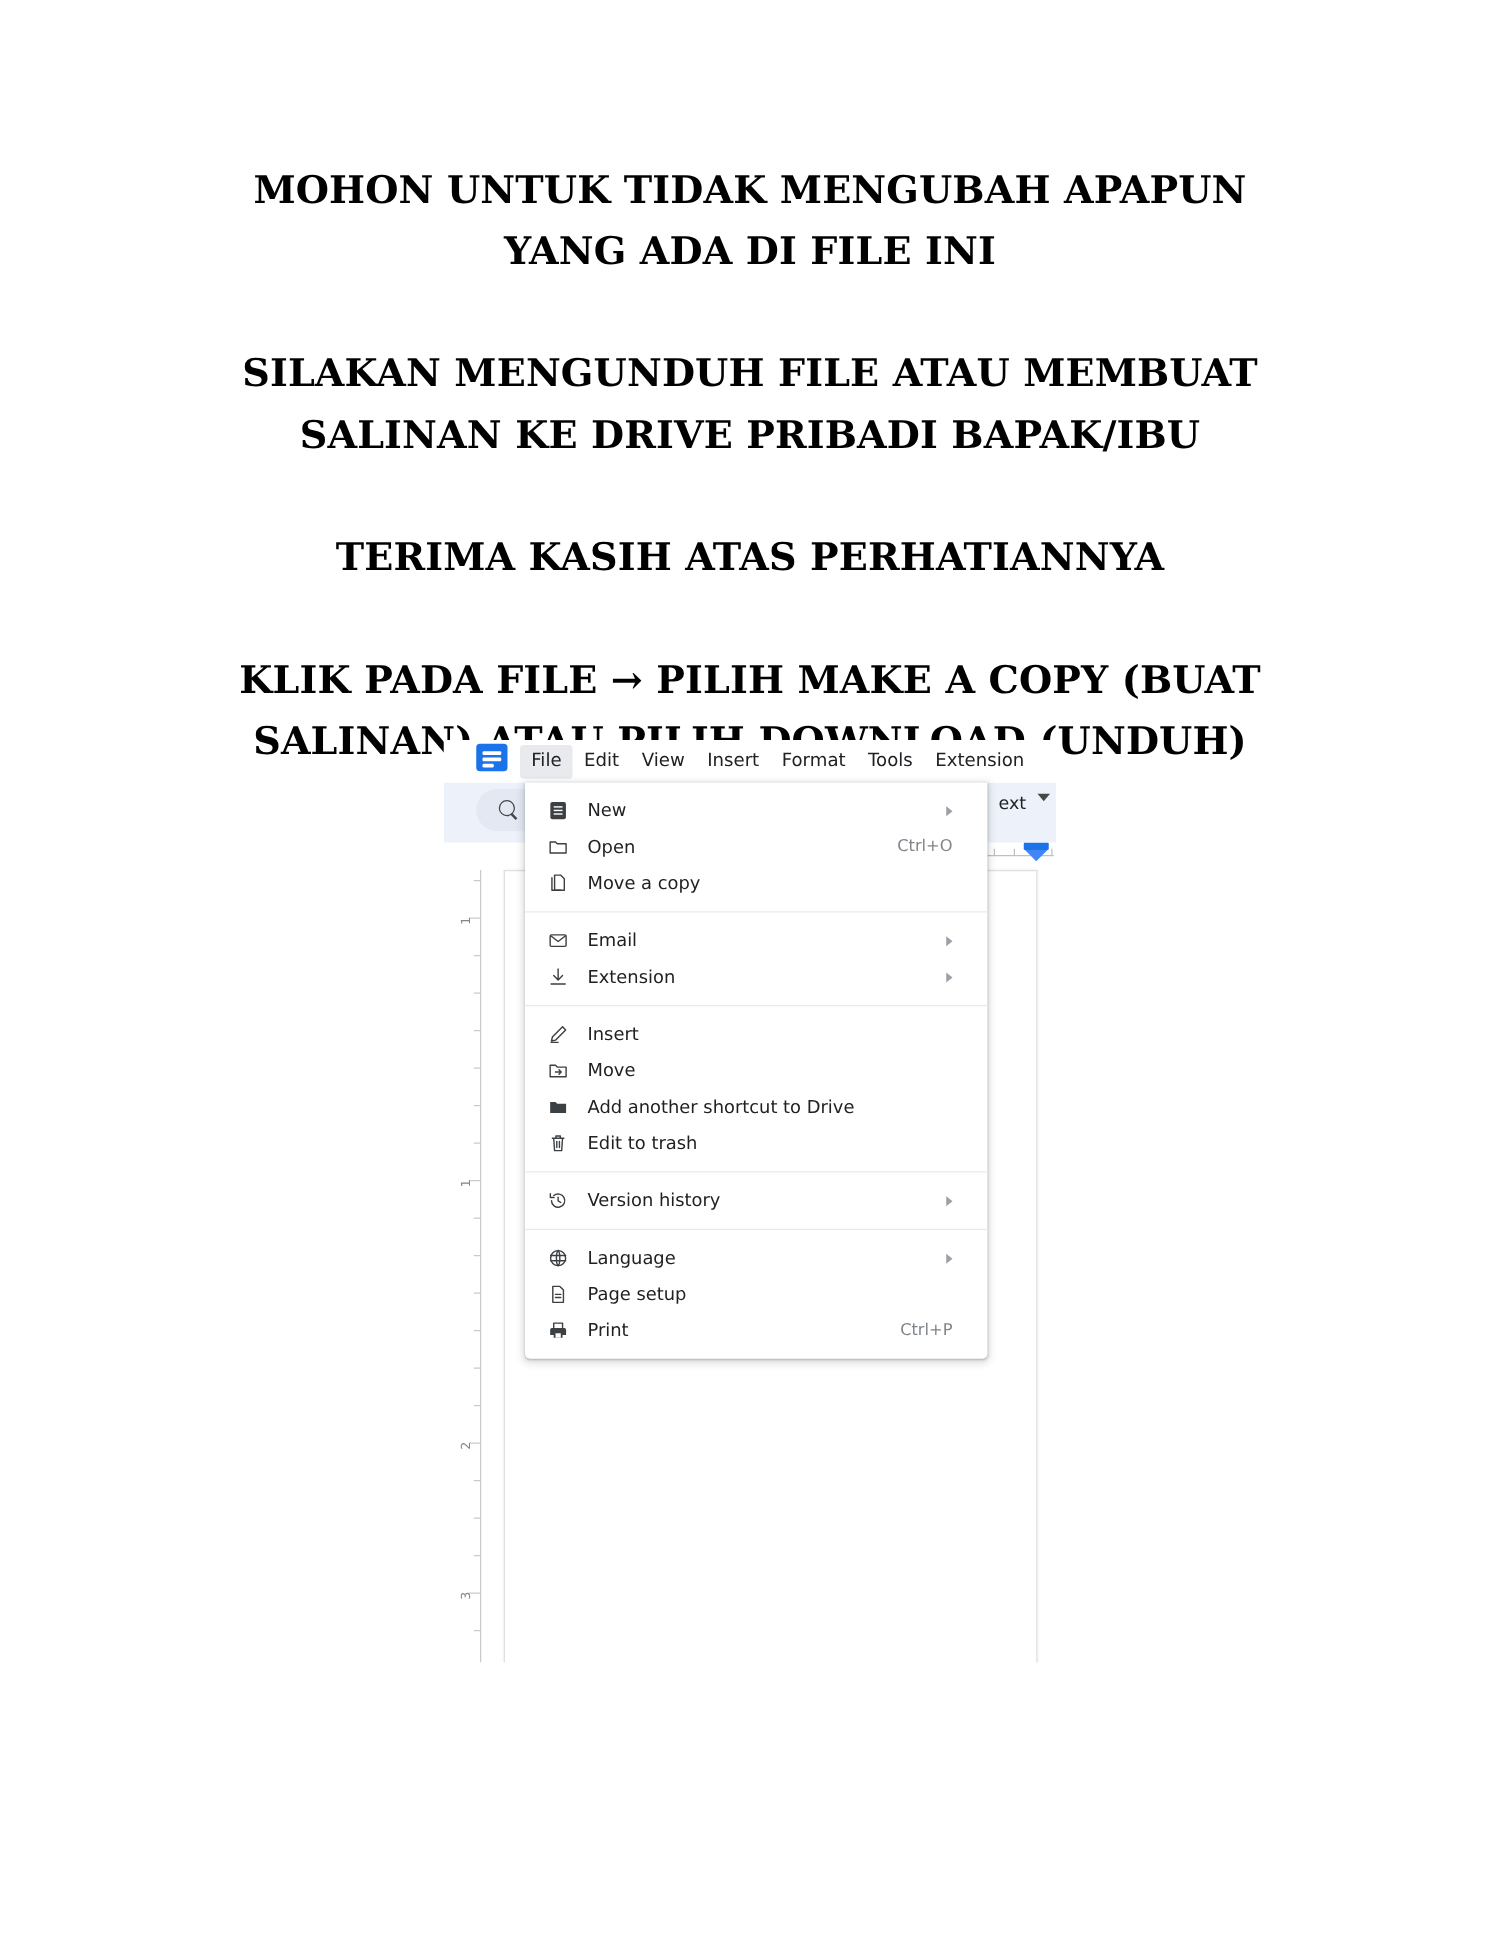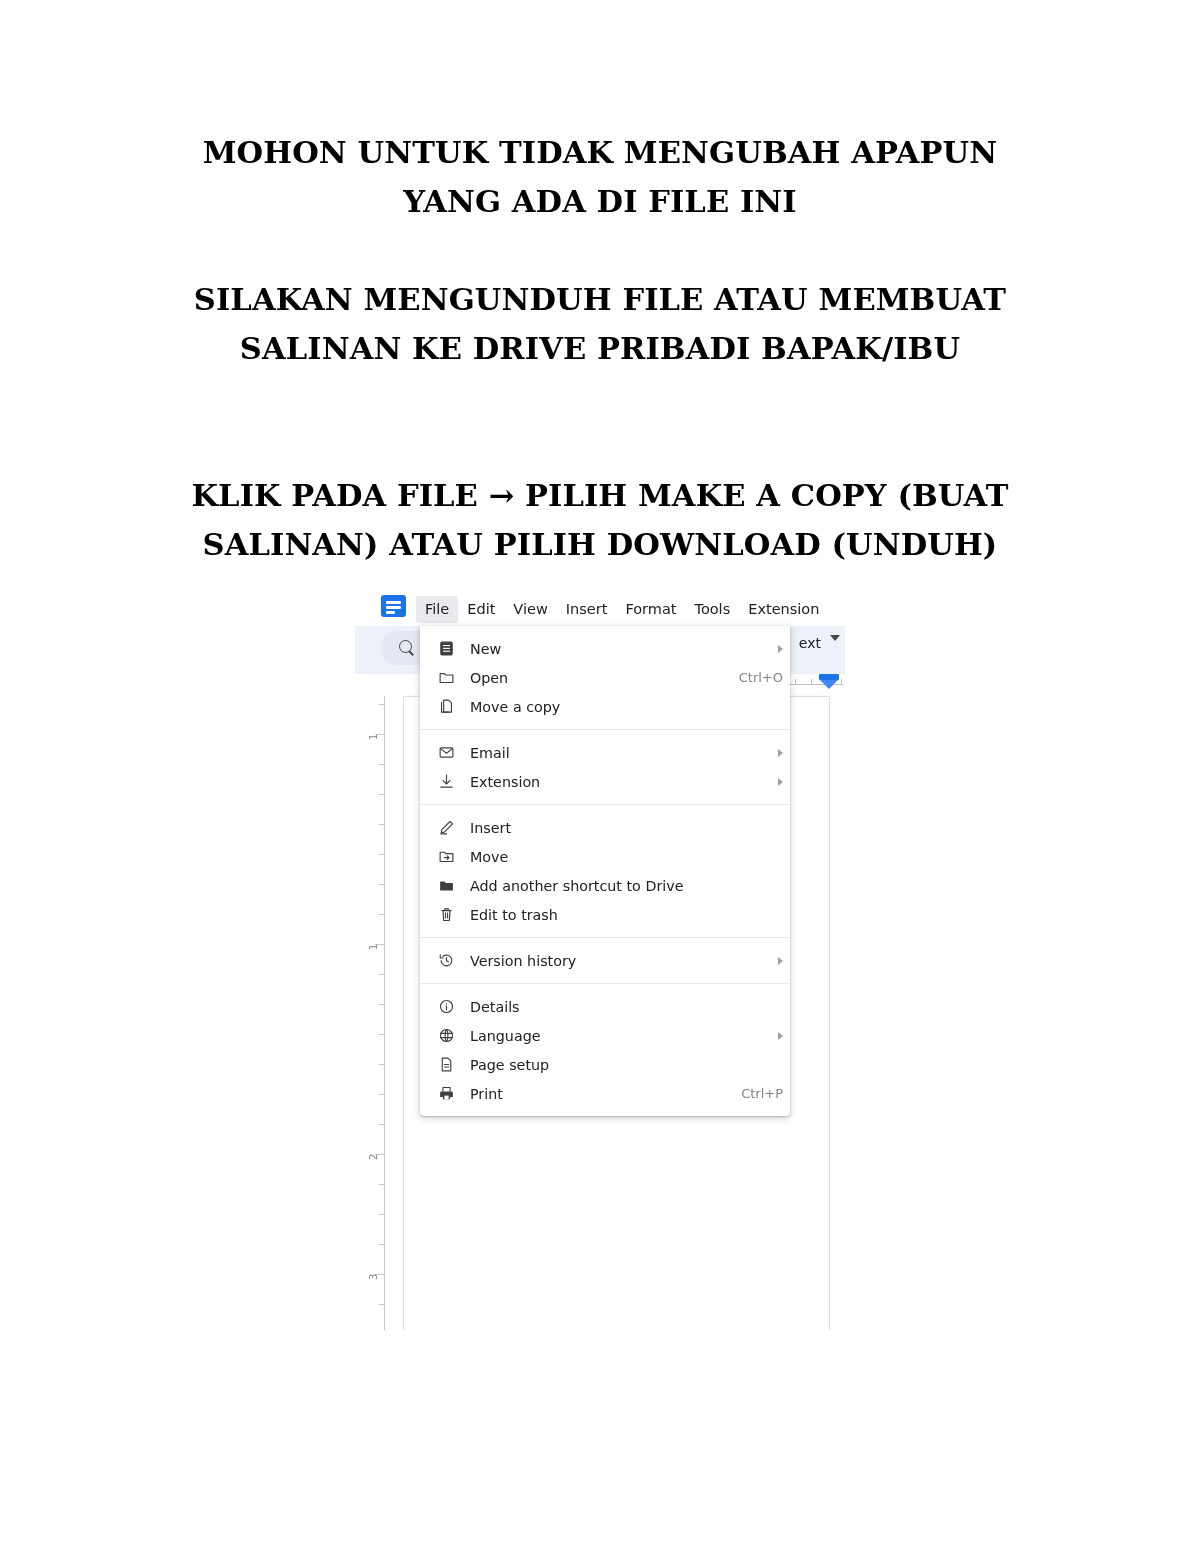--- a/index.html
+++ b/index.html
@@ -287,21 +287,21 @@
   .menu-group { padding: 1px 0; }
   .menu-sep {
     height: 1px;
     background: #e8eaed;
     margin: 7px 0;
   }
   .menu-item {
     display: flex;
     align-items: center;
     height: 29px;
-    padding: 0 7px 0 16px;
+    padding: 0 28px 0 16px;
     position: relative;
   }
   .menu-item .mi-icon {
     width: 21px;
     height: 21px;
     flex: 0 0 21px;
     margin-right: 13px;
     display: flex;
     align-items: center;
     justify-content: center;
@@ -340,20 +340,21 @@
 </head>
 <body>
 
 <div class="doc-heading">
   <div class="heading-line">MOHON UNTUK TIDAK MENGUBAH APAPUN</div>
   <div class="heading-line">YANG ADA DI FILE INI</div>
   <div class="heading-gap"></div>
   <div class="heading-line">SILAKAN MENGUNDUH FILE ATAU MEMBUAT</div>
   <div class="heading-line">SALINAN KE DRIVE PRIBADI BAPAK/IBU</div>
   <div class="heading-gap"></div>
+  <div class="heading-line">TERIMA KASIH ATAS PERHATIANNYA</div>
   <div class="heading-gap"></div>
   <div class="heading-line">KLIK PADA FILE → PILIH MAKE A COPY (BUAT</div>
   <div class="heading-line">SALINAN) ATAU PILIH DOWNLOAD (UNDUH)</div>
 </div>
 
 <div class="screenshot">
 
   <div class="vruler">
     <div class="spine"></div>
     <div class="vt" style="top:8px"></div>
@@ -547,30 +548,20 @@
       </div>
     </div>
 
     <div class="menu-sep"></div>
 
     <div class="menu-group">
       <div class="menu-item">
         <span class="mi-icon">
           <svg viewBox="0 0 24 24">
               <circle cx="12" cy="12" r="8.5"></circle>
-              <path d="M12 11v5.5"></path>
-              <circle cx="12" cy="8" r="0.9" fill="#3c4043" stroke="none"></circle>
-            </svg>
-        </span>
-        <span class="mi-label">Details</span>
-      </div>
-      <div class="menu-item">
-        <span class="mi-icon">
-          <svg viewBox="0 0 24 24">
-              <circle cx="12" cy="12" r="8.5"></circle>
               <path d="M3.5 9h17M3.5 15h17M12 3.5c-2.6 2.4-2.6 14.6 0 17M12 3.5c2.6 2.4 2.6 14.6 0 17"></path>
             </svg>
         </span>
         <span class="mi-label">Language</span>
         <span class="mi-arrow"></span>
       </div>
       <div class="menu-item">
         <span class="mi-icon">
           <svg viewBox="0 0 24 24">
               <path d="M6 3h8l4 4v14H6z"></path>

